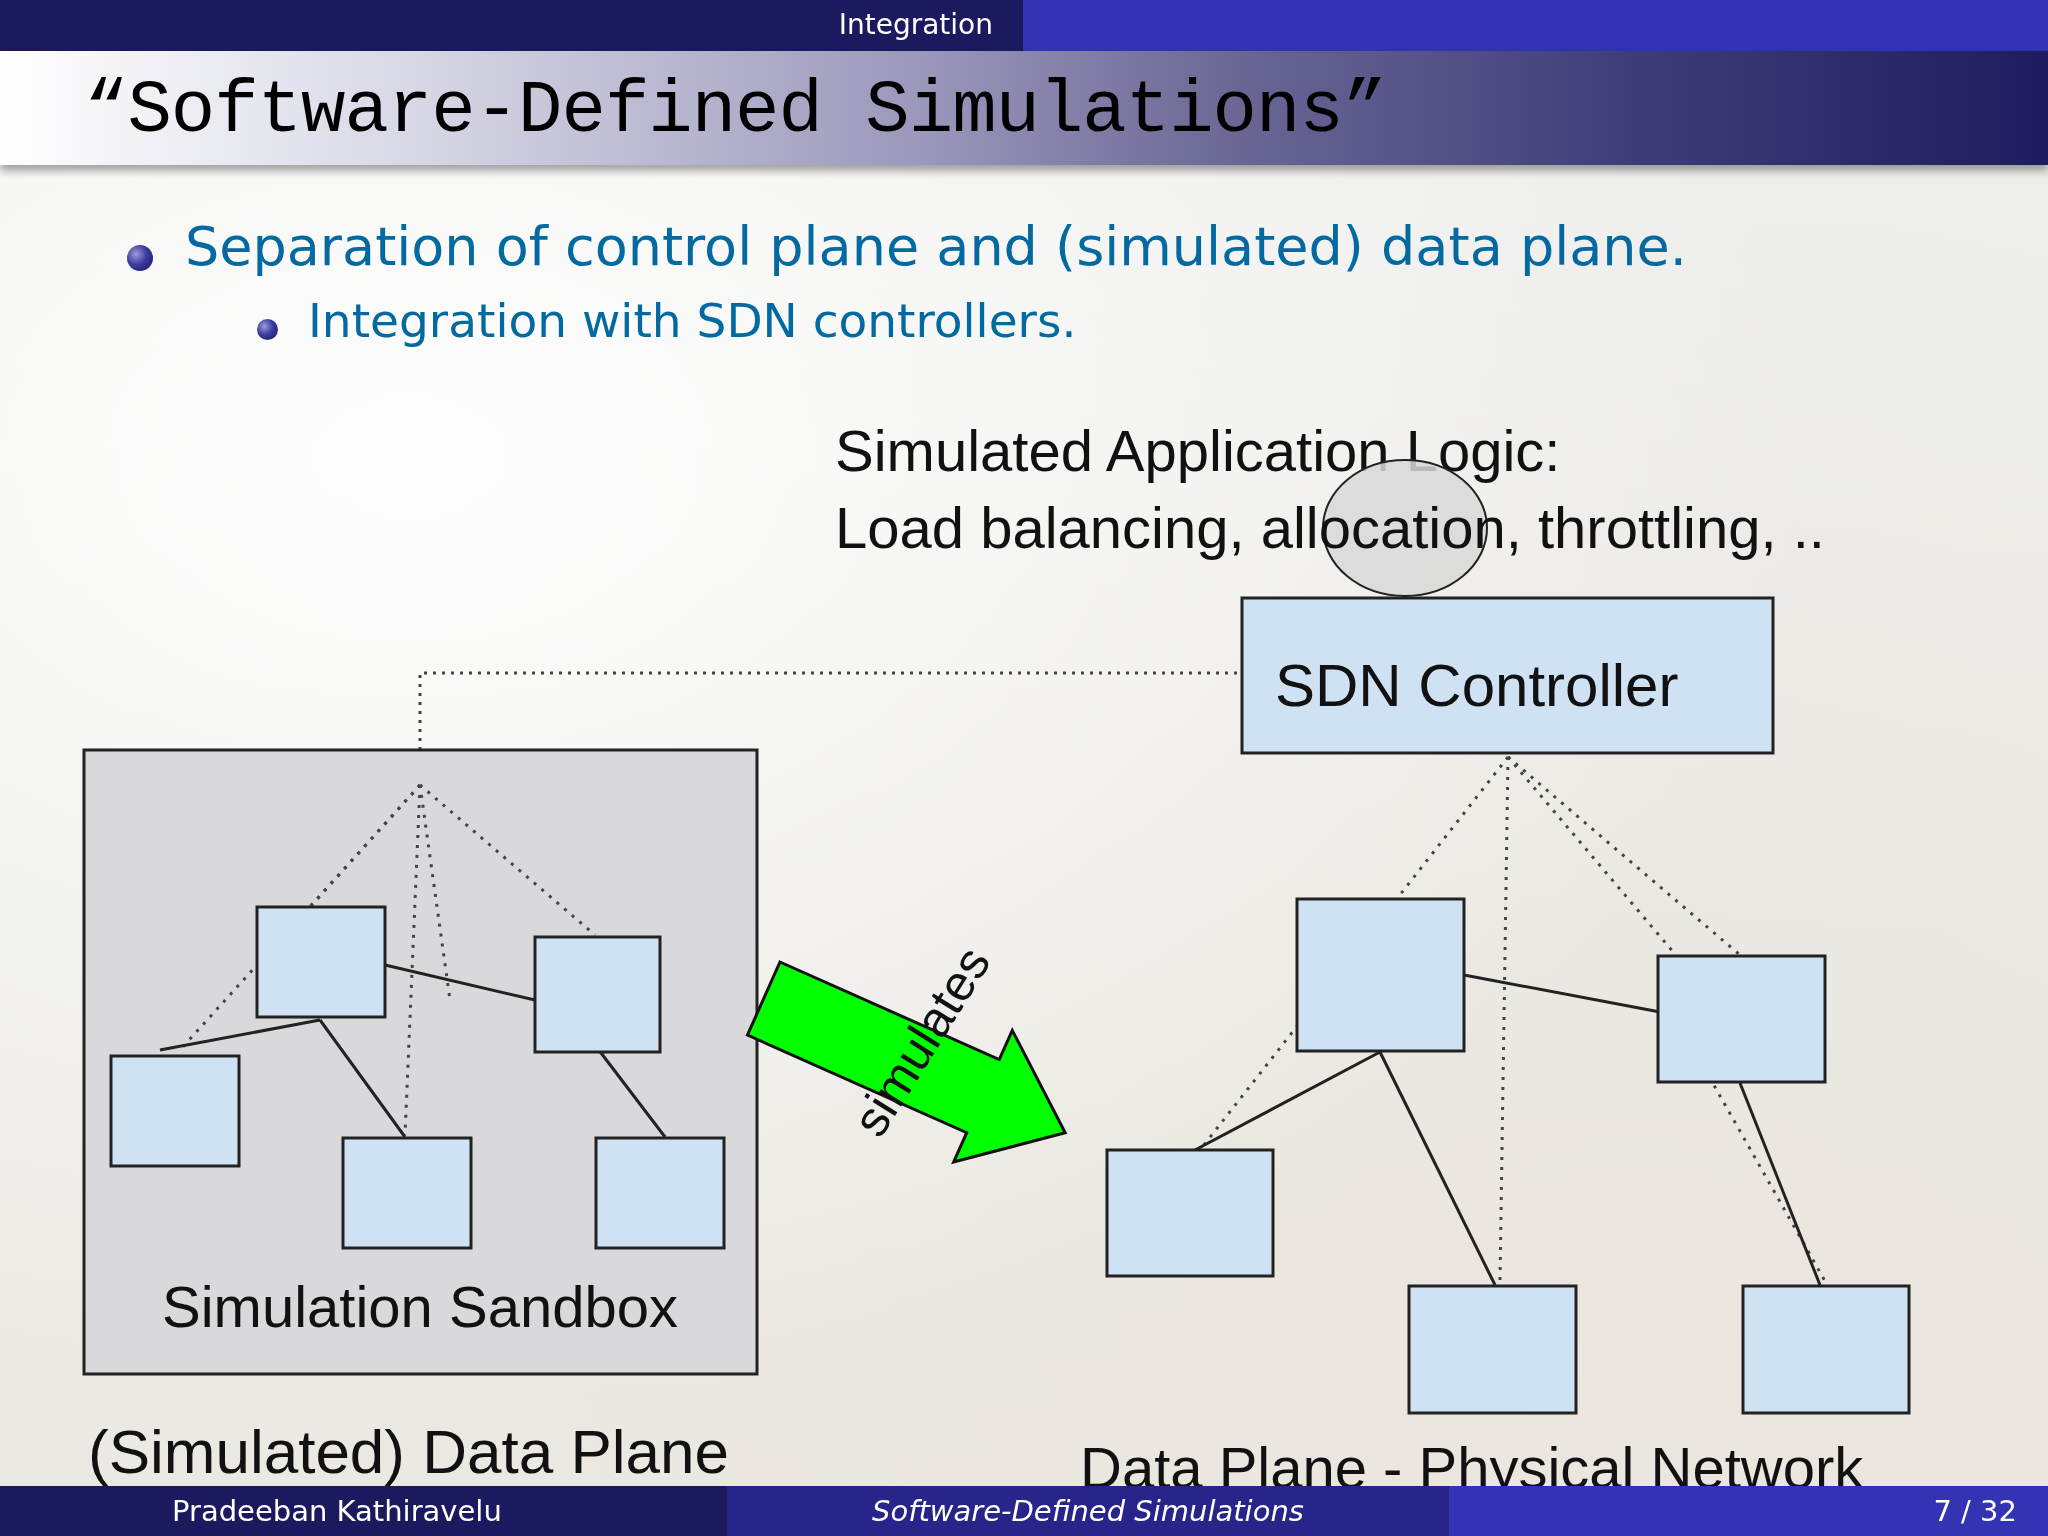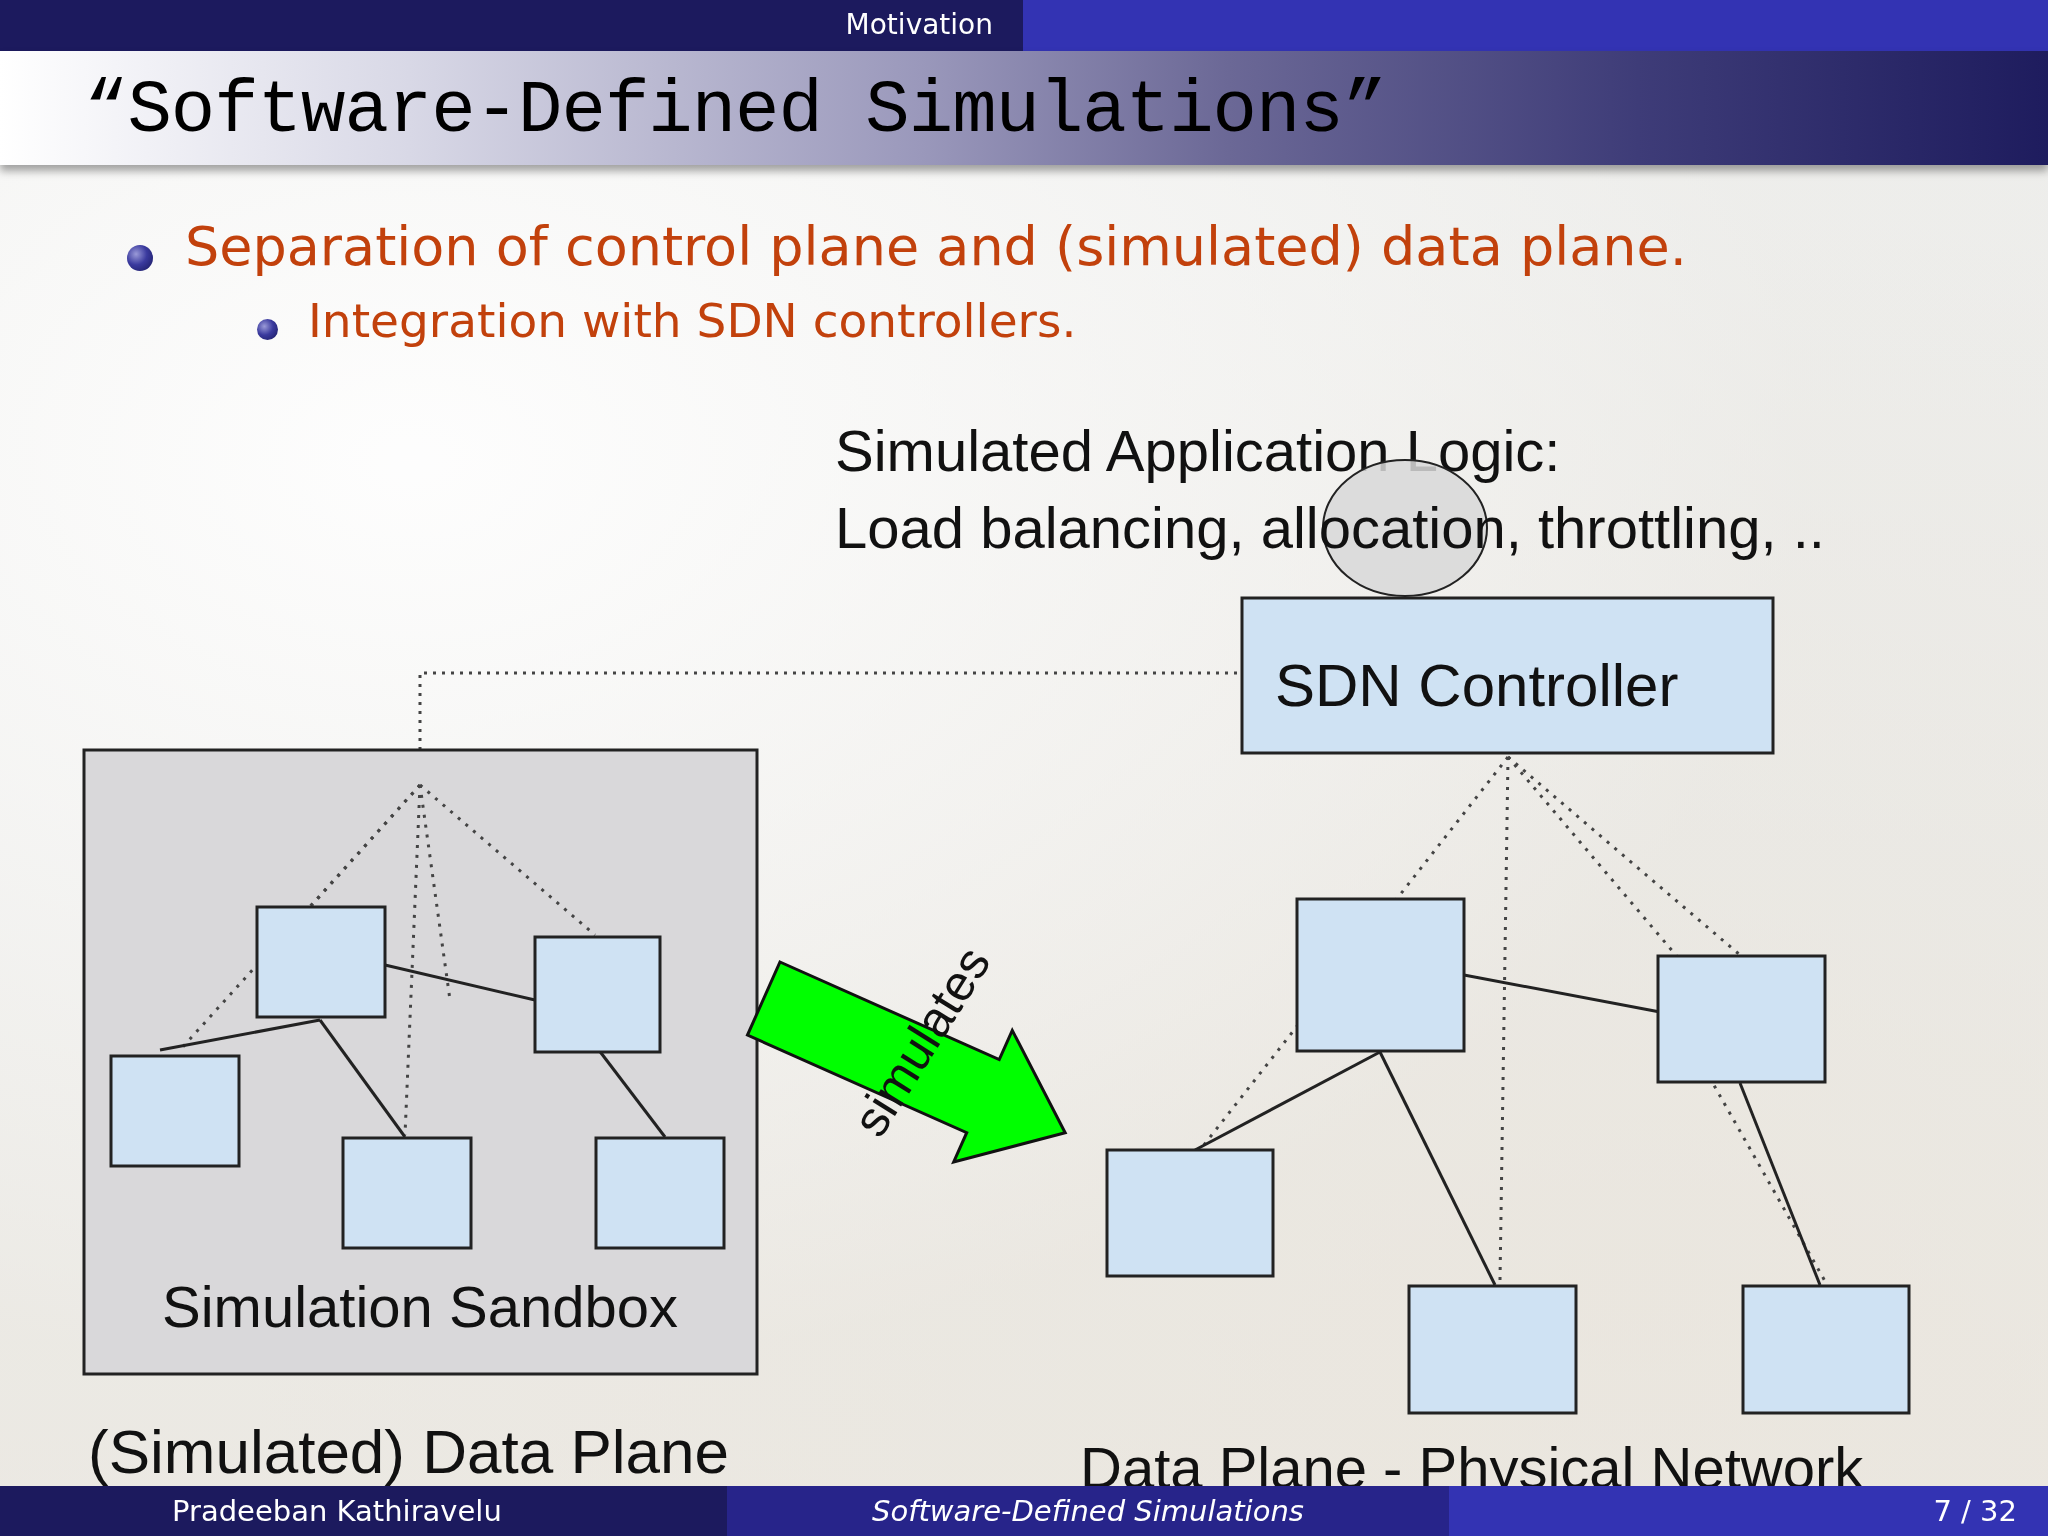--- a/index.html
+++ b/index.html
@@ -13,21 +13,21 @@
   .headline { position:absolute; left:0; top:0; width:2048px; height:51px; display:flex; }
   .headline .left { width:1023px; background:#1c1a5e; position:relative; }
   .headline .right { flex:1; background:#3333b3; }
   .headline .section { position:absolute; right:30px; top:8px; color:#fff; font-size:28px; }
   .frametitle { position:absolute; left:0; top:51px; width:2048px; height:114px;
         background:linear-gradient(90deg, #ffffff 0%, #d8d8e6 20%, #9a98bb 45%, #6b6896 60%, #3e3c78 80%, #1e1c5e 100%);
         box-shadow:0 6px 8px rgba(0,0,0,0.35);font-family:Liberation Mono, monospace; }
   .frametitle .t { position:absolute; left:84px; top:18px; font-size:74px; color:#000;
         letter-spacing:-1px; }
   .bullets { position:absolute; left:0; top:215px; }
-  .b1, .b2 { position:absolute; white-space:nowrap; color:#c2410c; }
+  .b1, .b2 { position:absolute; white-space:nowrap; color:#0369a1; }
   .b1 { left:185px; top:0; font-size:54px; }
   .b2 { left:308px; top:78px; font-size:47px; }
   .ball { position:absolute; border-radius:50%;
           background:radial-gradient(circle at 35% 35%, #9a9ad8 0%, #3a3a9e 45%, #16165a 100%); }
   .ball.l1 { left:127px; top:245px; width:26px; height:26px; }
   .ball.l2 { left:257px; top:319px; width:21px; height:21px; }
   svg.diagram { position:absolute; left:0; top:0; }
   .footline { position:absolute; left:0; top:1486px; width:2048px; height:50px; display:flex; }
   .footline > div { height:50px; position:relative; color:#fff; font-size:29px; }
   .f1 { width:683px; background:#1c1a5e;padding-left:44px; }
@@ -38,21 +38,21 @@
   .f3 span { position:absolute; right:31px; top:8px; }
   .dlabel { font-family:"Liberation Sans", sans-serif; }
 </style>
 </head>
 <body>
 
 <div class="bg"></div>
 
 <div class="headline">
   <div class="left">
-    <span class="section">Motivation</span>
+    <span class="section">Integration</span>
   </div>
   <div class="right"></div>
 </div>
 
 <div class="frametitle">
   <div class="t">“Software-Defined Simulations”</div>
 </div>
 
 <div class="ball l1"></div>
 <div class="ball l2"></div>

